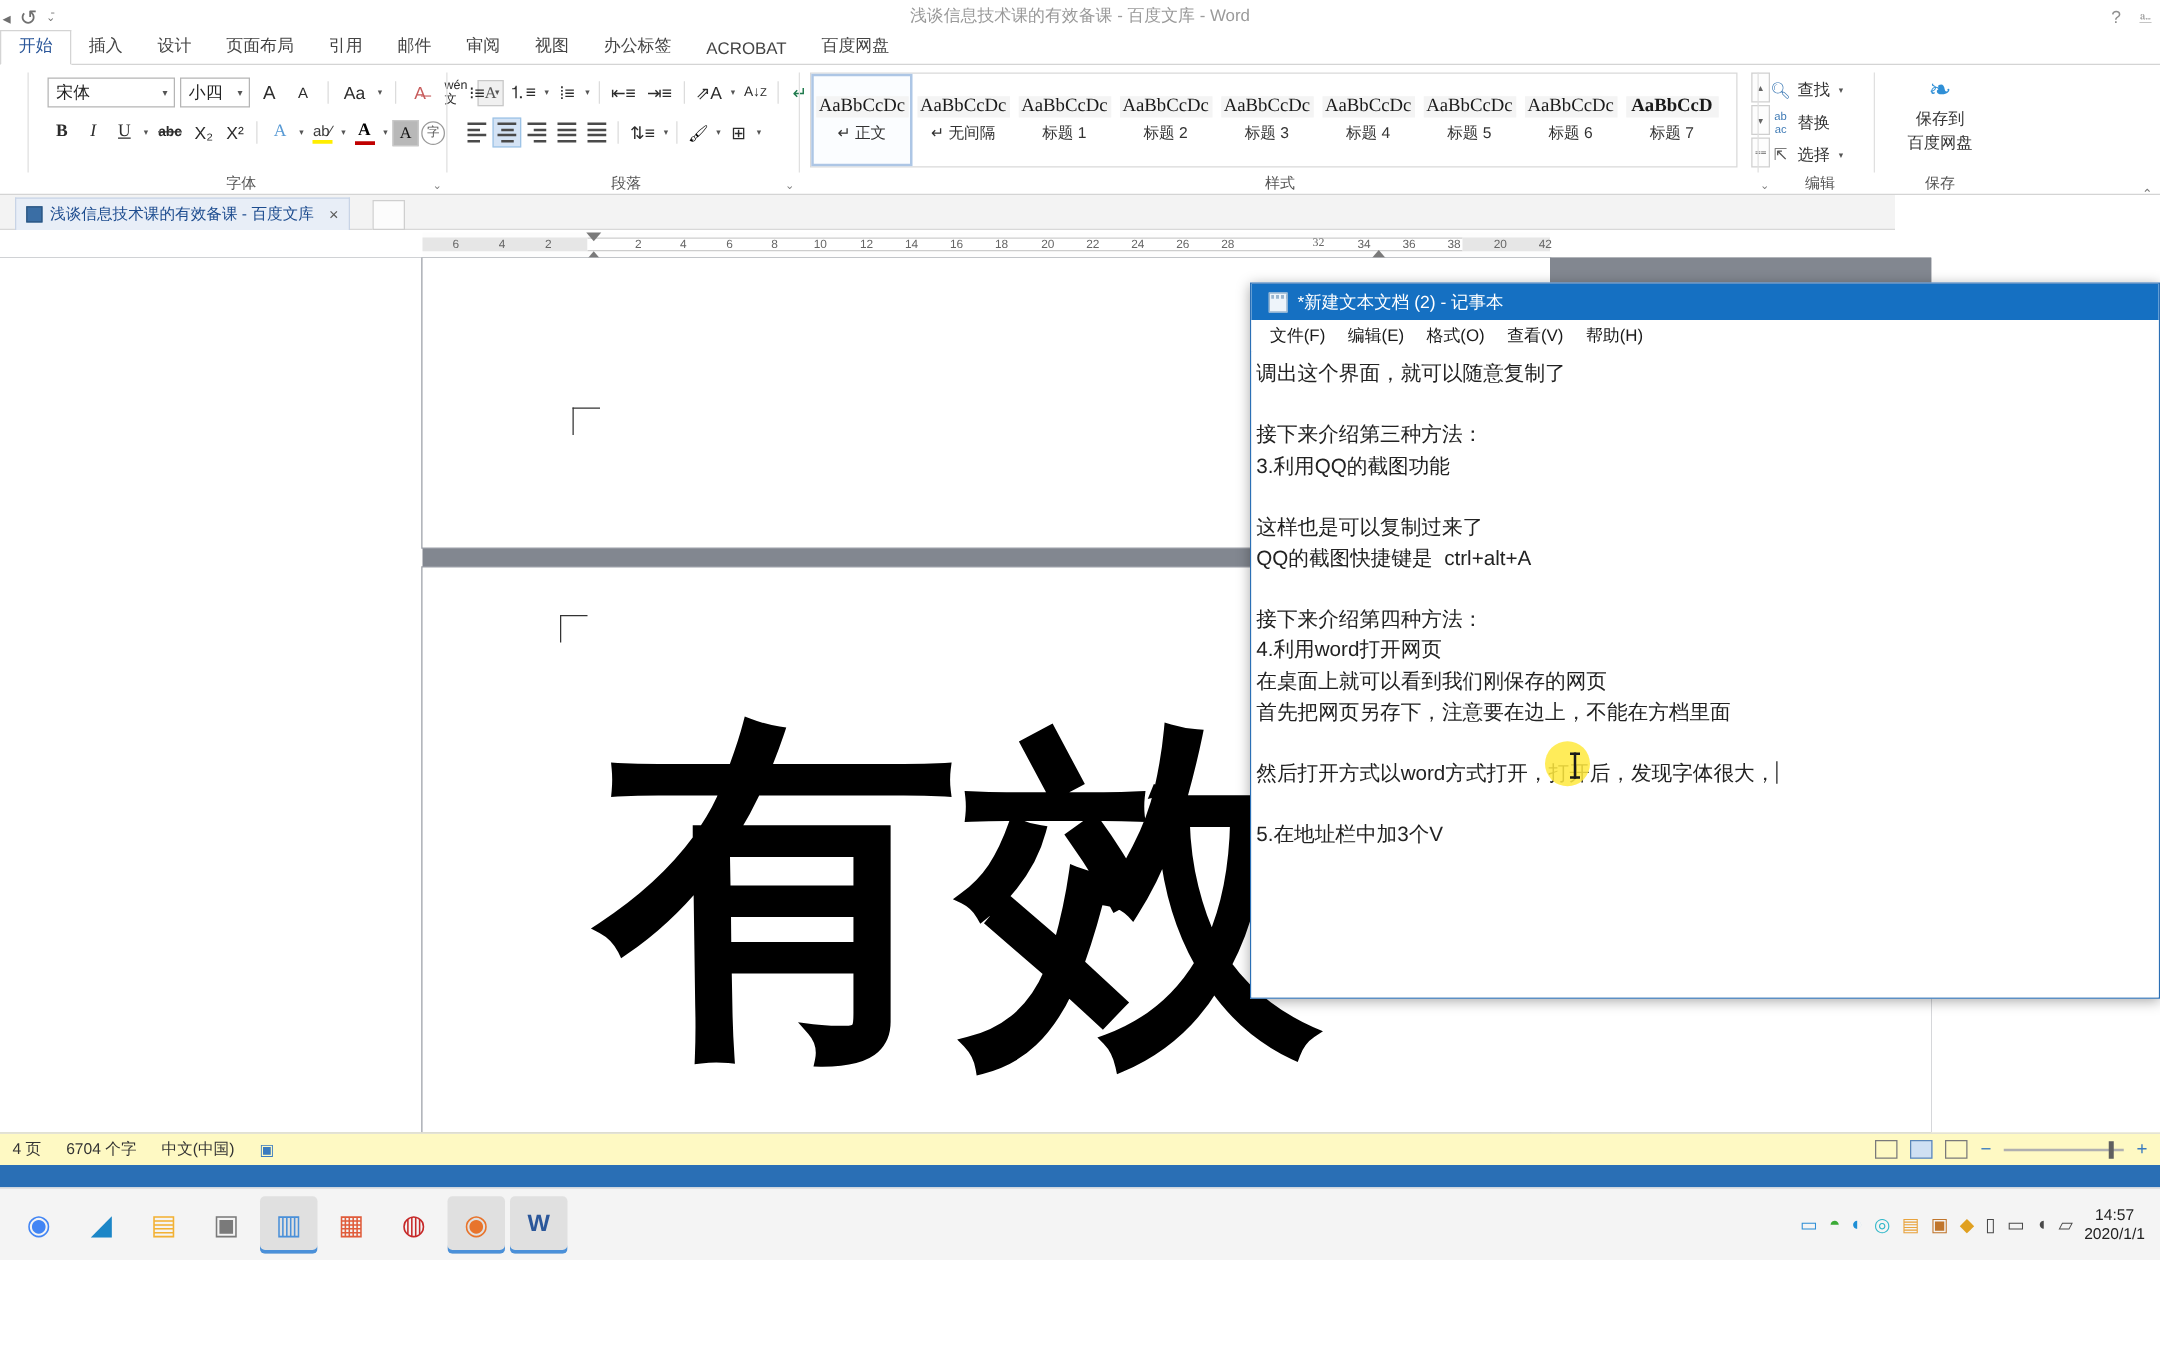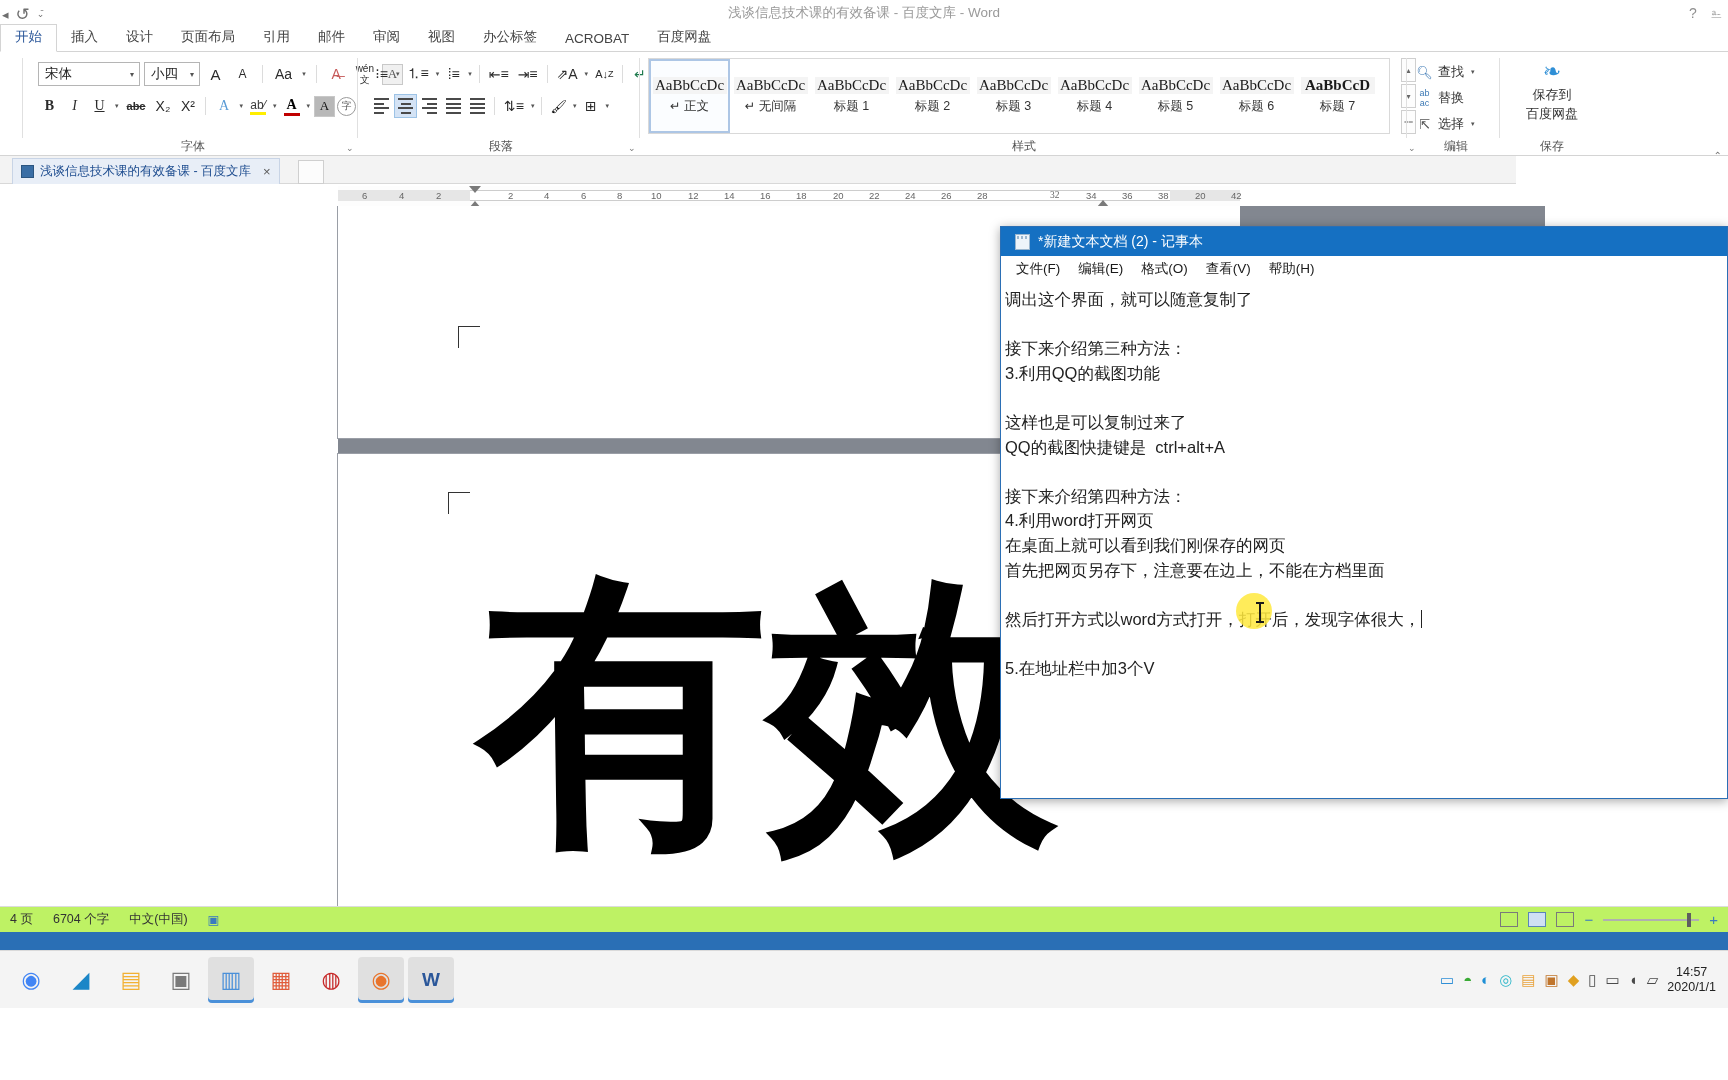--- a/index.html
+++ b/index.html
@@ -192,21 +192,21 @@
   .right-white { position:absolute; left:1240px; top:585px; width:488px; height:115px; background:#ffffff; }
 
   
   .mini-tools { position:absolute; right:6px; top:642px; display:flex; flex-direction:column; gap:6px; align-items:center; }
   .mini-tools div { font-size:15px; color:#3a3a3a; cursor:pointer; }
   .mini-tools .orange { color:#e8742c; }
 
   
   .status-bar {
     position:absolute; left:0; top:906px; width:1728px; height:26px;
-    background:#bef264; border-top:1px solid #dcdcdc;
+    background:#fef9c3; border-top:1px solid #dcdcdc;
     display:flex; align-items:center; font-size:12.5px; color:#333;
   }
   .st-item { padding:0 10px; cursor:pointer; white-space:nowrap; }
   .st-right { margin-left:auto; display:flex; align-items:center; gap:10px; padding-right:10px; }
   .view-ic { width:18px; height:15px; border:1px solid #7a7a7a; cursor:pointer; }
   .view-ic.on { background:#cfe0f3; border-color:#5a86b8; }
   .zoom-slider { position:relative; width:96px; height:14px; }
   .zoom-slider .trk { position:absolute; top:6px; left:0; width:96px; height:2px; background:#b0b0b0; }
   .zoom-slider .knb { position:absolute; top:0; left:84px; width:4px; height:14px; background:#5f5f5f; }
 
@@ -347,21 +347,21 @@
           <span>小四</span>
           <span class="caret">▾</span>
         </div>
         <span class="ibtn grow">A</span>
         <span class="ibtn shrink">A</span>
         <span class="sep-v"></span>
         <span class="ibtn">Aa</span>
         <span class="minicaret">▾</span>
         <span class="sep-v"></span>
         <span class="ibtn" style="color:#c75b5b;">A̶</span>
-        <span class="ibtn" style="font-size:10px;line-height:11px;text-align:center;">wén<br>文</span>
+        <span class="ibtn" style="font-size:10px;line-height:11px;">wén<br>文</span>
         <span class="sq-a">A</span>
       </div>
       <div class="fontrow2">
         <span class="ibtn bold">B</span>
         <span class="ibtn ital">I</span>
         <span class="ibtn und">U</span>
         <span class="minicaret">▾</span>
         <span class="ibtn strike">abc</span>
         <span class="ibtn">X₂</span>
         <span class="ibtn">X²</span>

